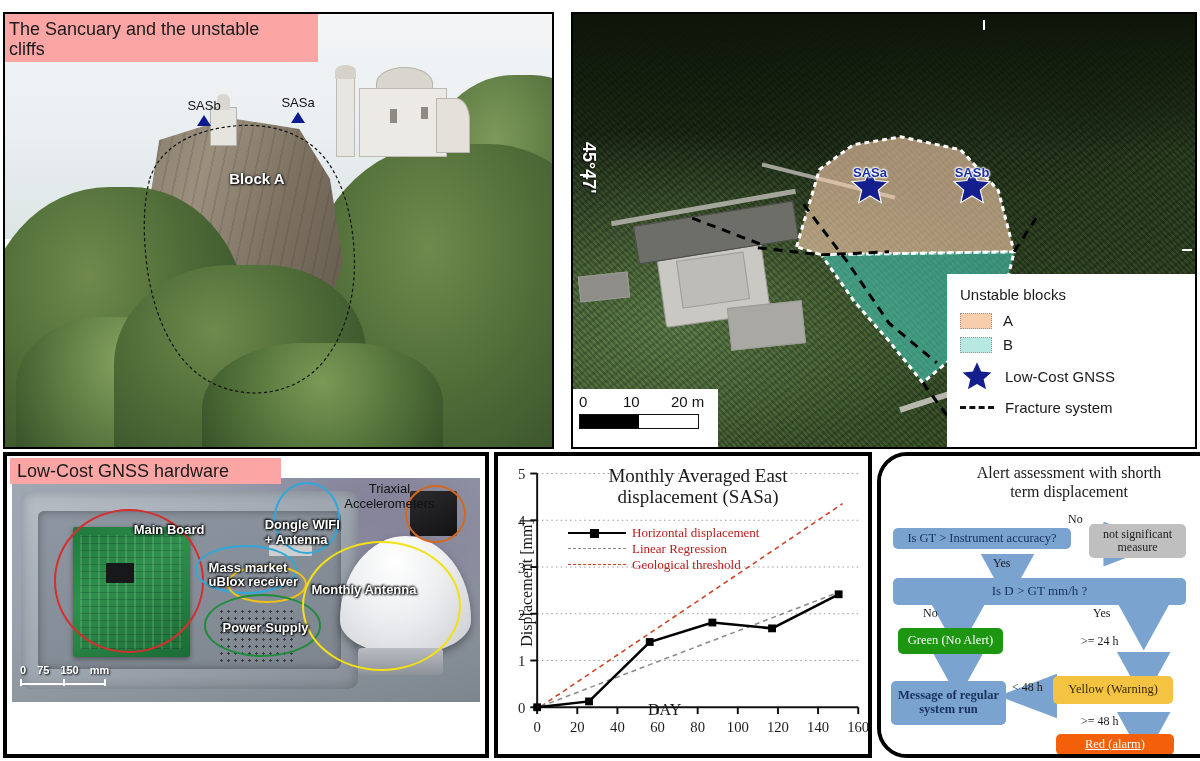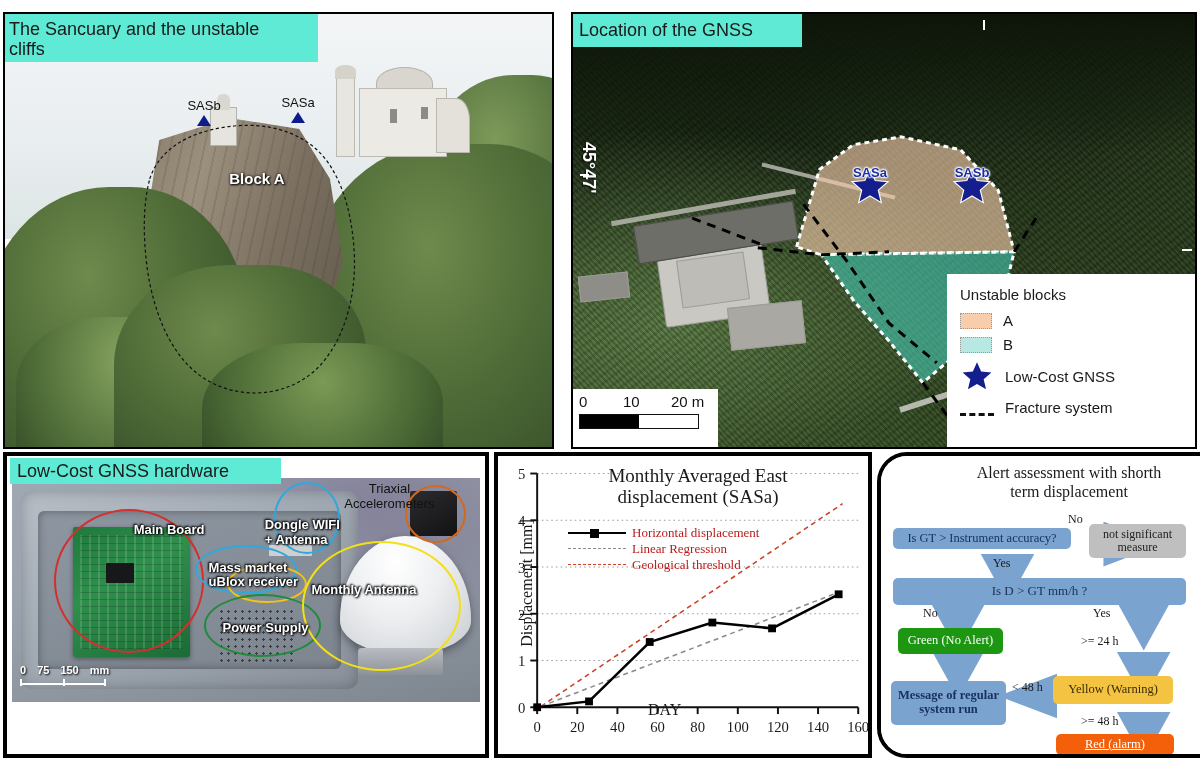--- a/index.html
+++ b/index.html
@@ -10,21 +10,21 @@
     font-family: "Liberation Sans", sans-serif;
     overflow: hidden;
   }
   #root { position: relative; width: 1200px; height: 761px; background:#fff; }
 
   
   .panel { position: absolute; background:#fff; border: 3px solid #000; overflow: hidden; }
 
   .panel-title {
     position: absolute; z-index: 40;
-    background: #5eead4;
+    background: #fca5a5;
     font-family: "Liberation Sans", sans-serif;
     color: #1a1a1a;
     line-height: 1.12;
     padding: 2px 6px 3px 4px;
     white-space: pre-line;
   }
 
   
   #panel-photo { left:3px; top:12px; width:551px; height:437px; border-width:2px; }
   #photo-scene { position:absolute; inset:0; overflow:hidden; }
@@ -396,40 +396,39 @@
 
         <div class="lg-row" style="margin-top:2px;">
           <span class="lg-star">
             <svg width="34" height="32" viewBox="0 0 24 24">
               <path d="M12 1.6 L15.1 8.7 L22.8 9.4 L17 14.5 L18.8 22 L12 18 L5.2 22 L7 14.5 L1.2 9.4 L8.9 8.7 Z" fill="#141E8C"></path>
             </svg>
           </span>
           <span class="lg-text">Low-Cost GNSS</span>
         </div>
 
-        <div class="lg-row" style="margin-top:4px;align-items:flex-end;">
+        <div class="lg-row" style="margin-top:4px;">
           <span class="lg-dash"></span>
           <span class="lg-text">Fracture system</span>
         </div>
       </div>
 
       <div id="map-scalebar">
         <div class="nums">
           <span style="width:44px;">0</span>
           <span style="width:48px;">10</span>
           <span>20 m</span>
         </div>
         <div class="bar">
           <i class="fill"></i>
           <i class="empty"></i>
         </div>
       </div>
     </div>
 
-    <div class="panel-title" id="map-title" style="left:-1px; top:-1px; width:230px; font-size:18px; padding-top:7px; padding-bottom:7px; padding-left:7px;">Location of the GNSS</div>
   </div>
 
   <div class="panel" id="panel-hw">
     <div id="hw-photo">
       <div class="hw-case">
         <div class="hw-case-inner"></div>
       </div>
       <div class="hw-board"></div>
       <div class="hw-chip" style="left:20%; top:38%; width:6%; height:9%;"></div>
       <div class="hw-psu"></div>

